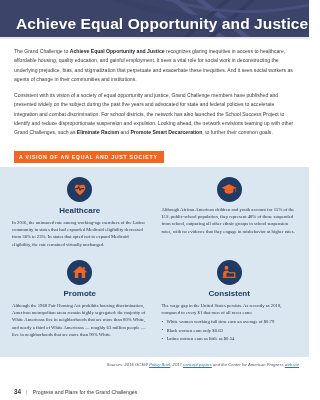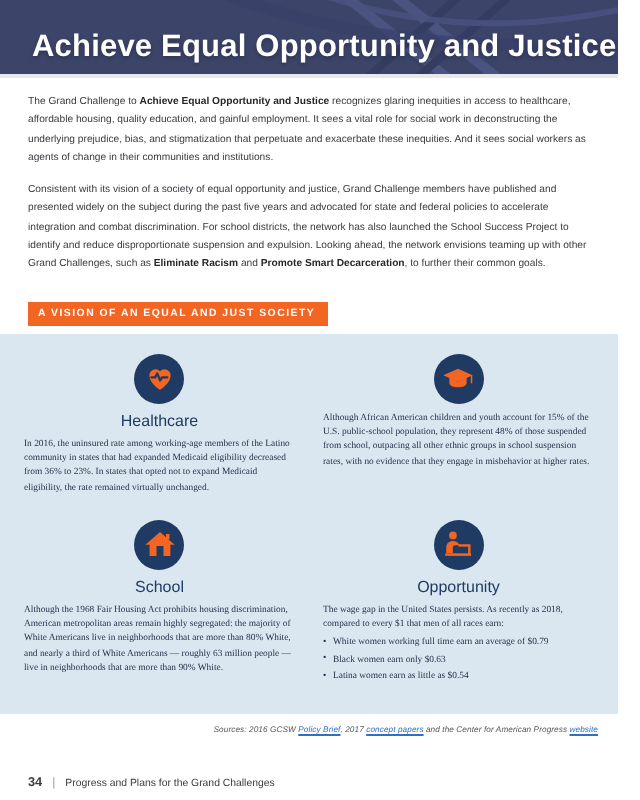--- a/index.html
+++ b/index.html
@@ -75,21 +75,21 @@
   .icon-circle {
     width: 25px; height: 25px;
     border-radius: 50%;
     background: #1f3a63;
     margin: 0 auto 4px auto;
     display: flex; align-items: center; justify-content: center;
   }
   .icon-circle svg { display: block; }
   .card-title {
     font-family: "Liberation Sans", sans-serif;
-    font-weight: normal;
+    font-weight: bold;
     font-size: 8px;
     color: #1f3a63;
     margin-bottom: 4px;
   }
   .card-body {
     font-family: "Liberation Serif", serif;
     font-size: 4.7px;
     line-height: 7.3px;
     color: #1f2d45;
     text-align: left;
@@ -199,35 +199,35 @@
       </div>
 
       <div class="card">
         <div class="icon-circle">
           <svg width="16" height="16" viewBox="0 0 24 24">
             <path d="M12 3 L23 12.5 h-3.2 V21 H4.2 v-8.5 H1 Z" fill="#f26522"></path>
             <rect x="9.4" y="13.5" width="5.2" height="7.5" fill="#1f3a63"></rect>
             <rect x="16.5" y="4.5" width="2.6" height="4" fill="#f26522"></rect>
           </svg>
         </div>
-        <div class="card-title">School</div>
+        <div class="card-title">Promote</div>
         <div class="card-body">Although the 1968 Fair Housing Act prohibits housing discrimination, American metropolitan areas remain highly segregated: the majority of White Americans live in neighborhoods that are more than 80% White, and nearly a third of White Americans — roughly 63 million people — live in neighborhoods that are more than 90% White.</div>
       </div>
 
       <div class="card">
         <div class="icon-circle">
           <svg width="16" height="16" viewBox="0 0 24 24">
             <circle cx="8.2" cy="5.6" r="2.9" fill="#f26522"></circle>
             <path d="M3.2 19 v-4.6 c0-2.7 2.2-4.6 5-4.6 1.6 0 3 .6 3.9 1.7 L13.6 13 H10 c-1.1 0-1.9.8-1.9 1.9 V19 Z" fill="#f26522"></path>
             <rect x="12.4" y="12.2" width="9" height="1.8" fill="#f26522"></rect>
             <rect x="19.6" y="13.6" width="1.8" height="6" fill="#f26522"></rect>
             <rect x="2.4" y="19" width="19.4" height="1.9" fill="#f26522"></rect>
           </svg>
         </div>
-        <div class="card-title">Opportunity</div>
+        <div class="card-title">Consistent</div>
         <div class="card-body">
           <span>The wage gap in the United States persists. As recently as 2018, compared to every $1 that men of all races earn:</span>
           <ul>
             <li>White women working full time earn an average of $0.79</li>
             <li>Black women earn only $0.63</li>
             <li>Latina women earn as little as $0.54</li>
           </ul>
         </div>
       </div>
 

